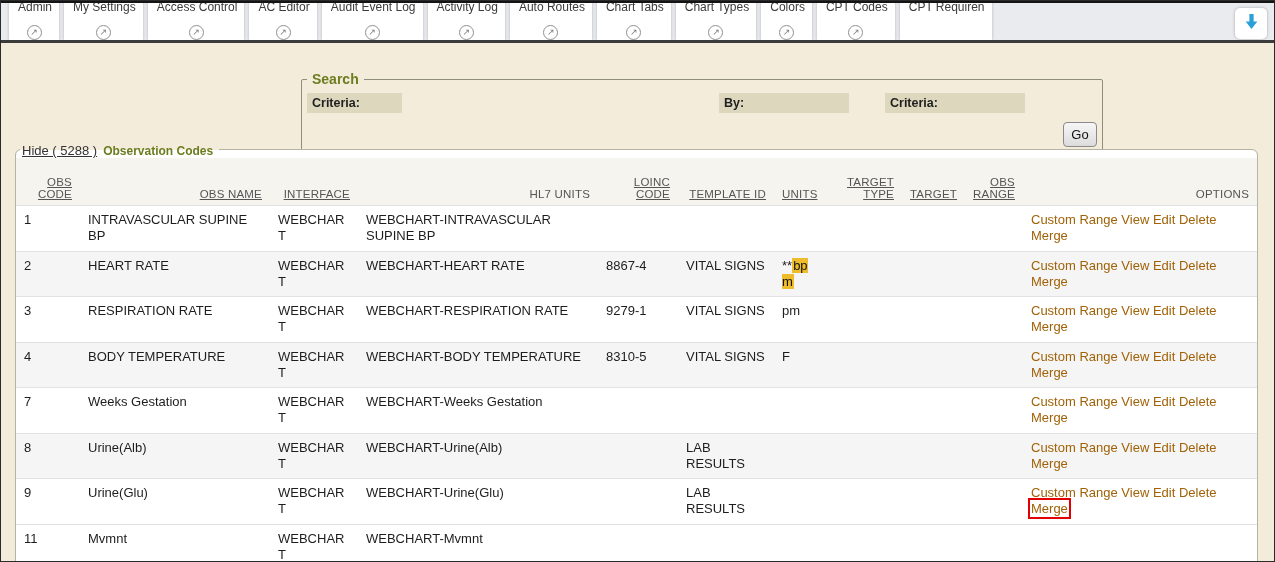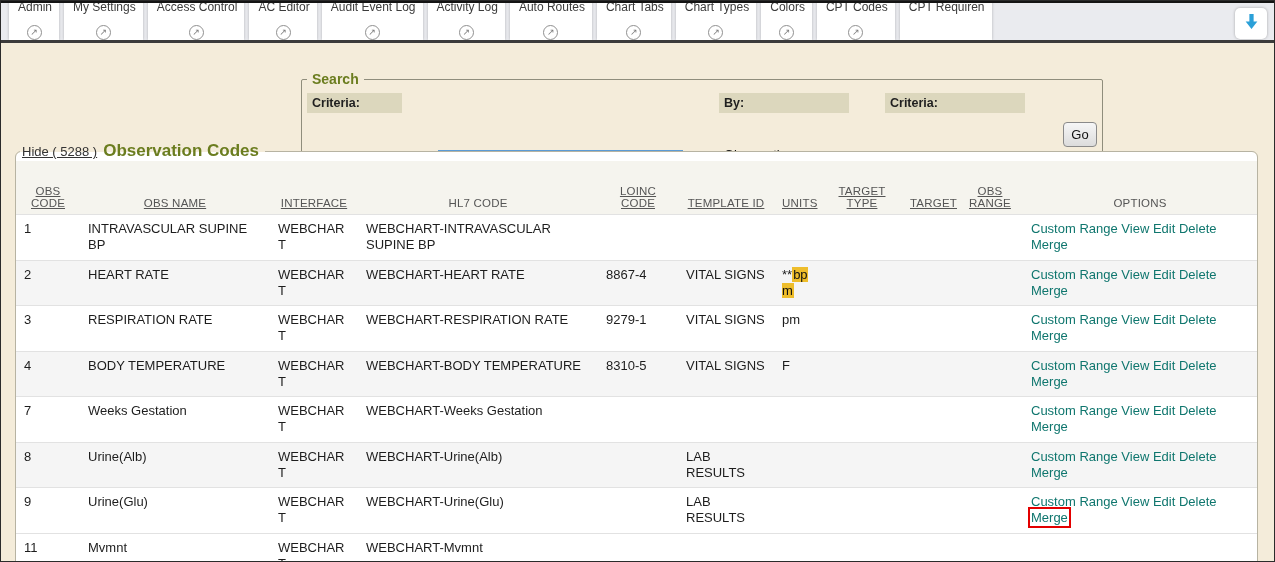--- a/index.html
+++ b/index.html
@@ -51,38 +51,38 @@
             width:34px; height:25px; background:linear-gradient(#f6f6f6,#dcdcdc);
             border:1px solid #8a8a8a; border-radius:4px; font-size:13px; color:#111; cursor:pointer;
             font-family:"Liberation Sans",sans-serif; }
 
   
   fieldset.obs { position:absolute; left:14px; right:16px; top:98px; height:470px; margin:0;
                  border:1px solid #b7b3a2; border-radius:6px; padding:0;
                  background:#fff; background-clip:padding-box; }
   fieldset.obs legend { margin-left:4px; padding:0 6px 0 2px; font-size:15px; background:transparent; }
   fieldset.obs legend a.hide-link { font-size:13px; color:#333; margin-right:6px; }
-  fieldset.obs legend .obs-title { font-weight:bold; color:#6b7d1f; font-size:17px; }
+  fieldset.obs legend .obs-title { font-weight:bold; color:#6b7d1f; font-size:12px; }
 
   table.obs-table { width:100%; border-collapse:collapse; table-layout:fixed; font-size:13px; color:#1d1d1d; }
   table.obs-table th:nth-child(1){width:64px;}  table.obs-table th:nth-child(2){width:190px;}
   table.obs-table th:nth-child(3){width:88px;}  table.obs-table th:nth-child(4){width:240px;}
   table.obs-table th:nth-child(5){width:80px;}  table.obs-table th:nth-child(6){width:96px;}
   table.obs-table th:nth-child(7){width:48px;}  table.obs-table th:nth-child(8){width:80px;}
   table.obs-table th:nth-child(9){width:55px;}  table.obs-table th:nth-child(10){width:66px;}
   thead tr { background:#f5f4ee; }
-  th { text-align:center; vertical-align:bottom; padding:24px 8px 5px; font-weight:normal;
+  th { text-align:right; vertical-align:bottom; padding:18px 8px 5px; font-weight:normal;
        font-size:11.5px; color:#555; letter-spacing:.2px; }
   th a { color:#555; text-decoration:underline; }
   th span { text-decoration:none; }
   tbody tr { height:40px; border-top:1px solid #e2e2e2; background:#fff; }
   tbody tr.alt { background:#f5f5f5; }
   td { vertical-align:top; padding:6px 8px; line-height:1.25; word-wrap:break-word; }
   mark.hl { background:#eebd2b; color:#111; padding:0 1px; }
-  a.opt { color:#0f766e; text-decoration:none; }
+  a.opt { color:#a16207; text-decoration:none; }
   a.opt.boxed { outline:2px solid #e30000; outline-offset:1px; }
 </style>
 </head>
 <body>
 
 <div class="screen">
 
   <div class="tabbar">
     <div class="tab-strip">
         <div class="tab">
@@ -183,21 +183,21 @@
     <fieldset class="obs">
       <legend>
         <a href="#" class="hide-link">Hide ( 5288 )</a><span class="obs-title">Observation Codes</span>
       </legend>
       <table class="obs-table">
         <thead>
           <tr>
               <th><a href="#"><div>OBS</div><div>CODE</div></a></th>
               <th><a href="#"><div>OBS NAME</div></a></th>
               <th><a href="#"><div>INTERFACE</div></a></th>
-              <th><span><div>HL7 CODE</div></span></th>
+              <th><span><div>HL7 UNITS</div></span></th>
               <th><a href="#"><div>LOINC</div><div>CODE</div></a></th>
               <th><a href="#"><div>TEMPLATE ID</div></a></th>
               <th><a href="#"><div>UNITS</div></a></th>
               <th><a href="#"><div>TARGET</div><div>TYPE</div></a></th>
               <th><a href="#"><div>TARGET</div></a></th>
               <th><a href="#"><div>OBS</div><div>RANGE</div></a></th>
               <th><span><div>OPTIONS</div></span></th>
             </tr>
         </thead>
         <tbody>

